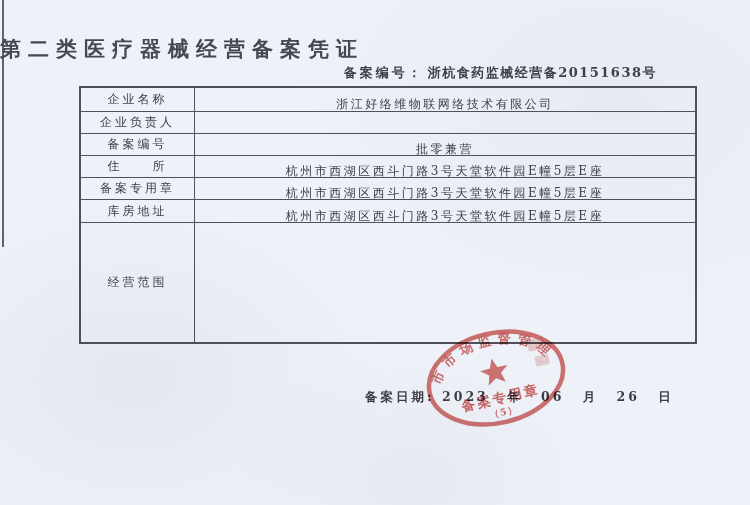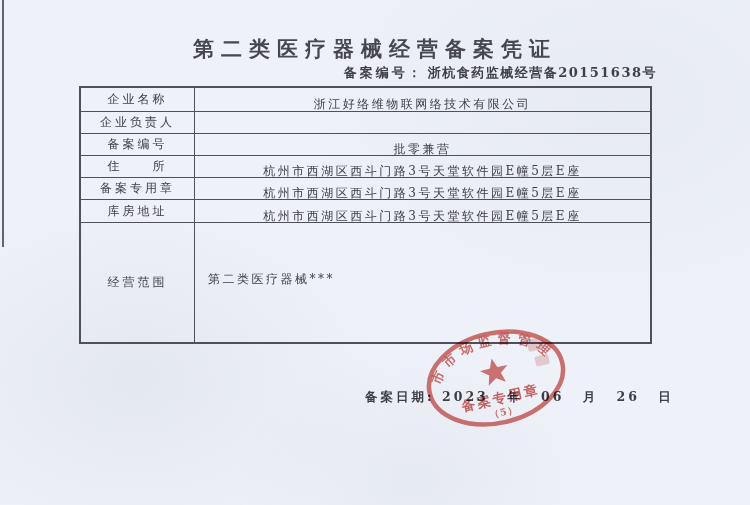--- a/index.html
+++ b/index.html
@@ -14,31 +14,31 @@
       radial-gradient(420px 300px at 18% 75%, rgba(208,214,228,.35), rgba(208,214,228,0) 60%),
       radial-gradient(500px 340px at 82% 20%, rgba(222,227,238,.45), rgba(222,227,238,0) 65%),
       radial-gradient(300px 220px at 55% 95%, rgba(210,216,230,.30), rgba(210,216,230,0) 60%),
       #eef1f7;
   }
   .scan-edge{
     position:absolute;left:2px;top:0;width:2px;height:247px;
     background:#4a4a52;opacity:.85;
   }
   .doc-title{
-    position:absolute;top:35px;left:0;width:750px;text-align:center;
+    position:absolute;top:35px;left:0;width:750px;text-align:left;
     font-size:21px;font-weight:bold;color:#474750;letter-spacing:7px;
   }
   .record-line{
     position:absolute;top:64px;left:0;width:657px;text-align:right;
     font-size:13px;font-weight:bold;color:#3f3f48;letter-spacing:1.5px;
     white-space:nowrap;
   }
   .record-line .lbl{letter-spacing:3px;margin-right:4px;}
   .info-table{
-    position:absolute;left:79px;top:86px;width:573px;
+    position:absolute;left:79px;top:86px;width:618px;
     border:2px solid #50505a;box-sizing:border-box;
   }
   .t-row{display:flex;border-top:1.5px solid #50505a;box-sizing:border-box;}
   .t-row:first-child{border-top:none;}
   .t-label{
     width:114px;flex:0 0 114px;border-right:1.5px solid #50505a;
     display:flex;align-items:center;justify-content:center;
     font-size:12px;color:#3d3d46;letter-spacing:3px;box-sizing:border-box;
     text-align:center;
   }
@@ -94,21 +94,20 @@
     <div class="t-row h22">
       <div class="t-label">备案专用章</div>
       <div class="t-value">杭州市西湖区西斗门路3号天堂软件园E幢5层E座</div>
     </div>
     <div class="t-row h23">
       <div class="t-label">库房地址</div>
       <div class="t-value">杭州市西湖区西斗门路3号天堂软件园E幢5层E座</div>
     </div>
     <div class="t-row h120 big">
       <div class="t-label">经营范围</div>
-      <div class="t-value">第二类医疗器械***</div>
     </div>
   </div>
 
 
   <div class="footer-line2">
     <span>备案日期:</span>
     <span class="date">2023 年 06 月 26 日</span>
   </div>
 
   <svg class="stamp" viewBox="0 0 176 136" xmlns="http://www.w3.org/2000/svg">

